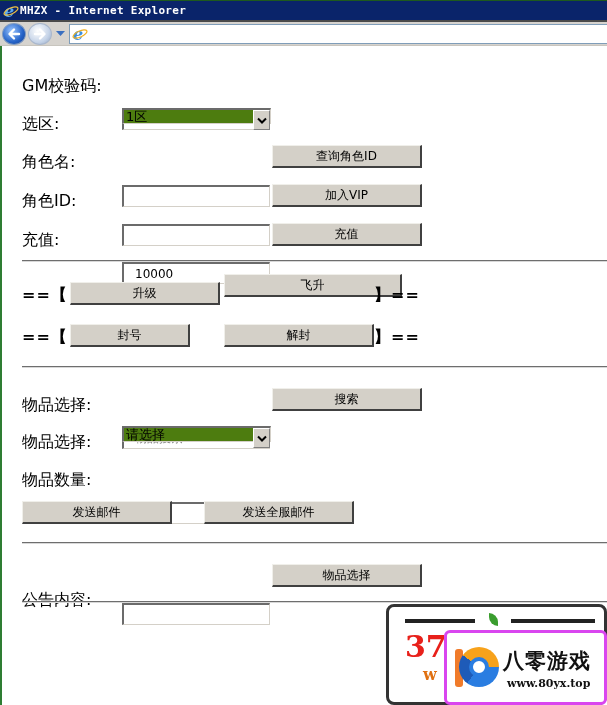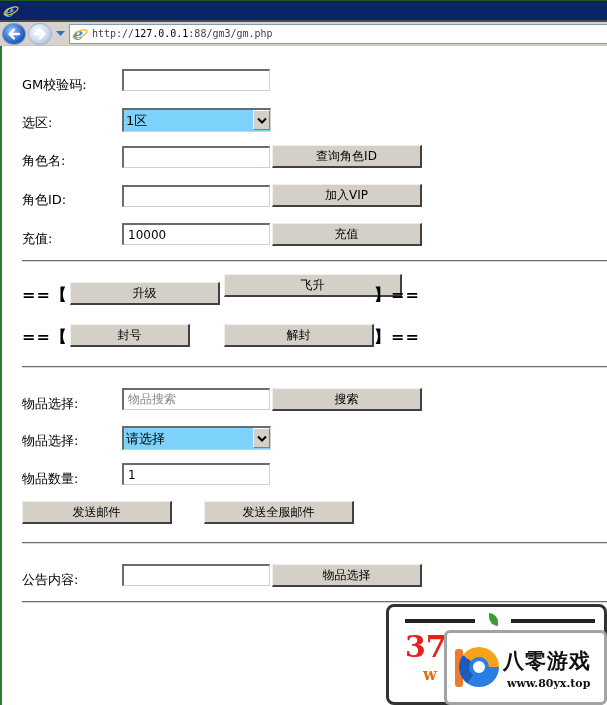--- a/index.html
+++ b/index.html
@@ -17,53 +17,54 @@
   .nav-back { background: radial-gradient(circle at 40% 35%, #9cc6ff, #2563c8 60%, #1a3f8a); border: 1px solid #7f9ac0; }
   .nav-fwd { background: radial-gradient(circle at 40% 35%, #ffffff, #c6d4e8 60%, #8fa4c4); border: 1px solid #a9b7cc; }
   .nav-btn svg { width: 14px; height: 14px; }
   .nav-dropdown { width: 10px; height: 10px; margin-left: 3px; display: flex; align-items: center; justify-content: center; }
   .addressbar { margin-left: 4px; height: 20px; flex: 1; background: #fff; border: 1px solid #7f9db9; border-right: none; display: flex; align-items: center; }
   .addressbar .ie-icon { width: 16px; height: 16px; margin-left: 2px; }
   .addressbar .url { font-family: "DejaVu Sans Mono", "Liberation Mono", monospace; font-size: 10px; color: #444; margin-left: 4px; white-space: nowrap; }
   .addressbar .url .host { color: #000; }
 
   .left-border { position: absolute; left: 0; top: 46px; width: 2px; height: 659px; background: #2e7d32; }
-  .label { position: absolute; left: 22px; font-size: 13px; }
-  .textbox { position: absolute; height: 22px; width: 148px; background: #fff; border-top: 2px solid #6b6b6b; border-left: 2px solid #6b6b6b; border-right: 1px solid #d4d0c8; border-bottom: 1px solid #d4d0c8; font-size: 12px; padding-left: 4px; display: flex; align-items: center; }
+  .label { position: absolute; left: 22px; font-size: 16px; }
+  .textbox { position: absolute; height: 22px; width: 148px; background: #fff; border-top: 2px solid #6b6b6b; border-left: 2px solid #6b6b6b; border-right: 1px solid #d4d0c8; border-bottom: 1px solid #d4d0c8; font-size: 12px; padding-left: 11px; display: flex; align-items: center; margin-top: 39px; }
   .textbox.placeholder { color: #888; }
-  .select { position: absolute; height: 24px; width: 149px; background: #7dd3fc; border-top: 2px solid #6b6b6b; border-left: 2px solid #6b6b6b; border-right: 1px solid #d4d0c8; border-bottom: 1px solid #d4d0c8; font-size: 13px; padding-left: 2px; display: flex; align-items: center; }
+  .select { position: absolute; height: 16px; width: 149px; background: #4d7c0f; border-top: 2px solid #6b6b6b; border-left: 2px solid #6b6b6b; border-right: 1px solid #d4d0c8; border-bottom: 1px solid #d4d0c8; font-size: 13px; padding-left: 2px; display: flex; align-items: center; }
   .select .arrow { position: absolute; right: 0; top: 0; width: 17px; height: 20px; background: #d4d0c8; border: 1px solid #808080; border-top-color: #fff; border-left-color: #fff; display: flex; align-items: center; justify-content: center; }
   .btn { position: absolute; height: 23px; background: #d4d0c8; border-top: 1px solid #f0efea; border-left: 1px solid #f0efea; border-right: 2px solid #404040; border-bottom: 2px solid #404040; font-size: 12px; display: flex; align-items: center; justify-content: center; cursor: pointer; }
 
   .hr { position: absolute; left: 22px; width: 585px; height: 2px; background: #6e6e6e; border-bottom: 1px solid #d8d8d8; }
 
   .deco { position: absolute; font-weight: bold; font-size: 16px; font-family: "DejaVu Sans", sans-serif; letter-spacing: 1px; }
 
   
   .wm-back { position: absolute; left: 386px; top: 604px; width: 221px; height: 101px; border: 3px solid #333; border-radius: 8px; background: #fff; }
   .wm-back .num { position: absolute; left: 16px; top: 22px; color: #e8201a; font-family: "DejaVu Serif", serif; font-weight: bold; font-size: 30px; }
   .wm-back .w { position: absolute; left: 34px; top: 58px; color: #e07010; font-family: "DejaVu Serif", serif; font-weight: bold; font-size: 16px; }
   .wm-back .bar1 { position: absolute; left: 16px; top: 12px; width: 70px; height: 4px; background: #222; }
   .wm-back .bar2 { position: absolute; left: 122px; top: 12px; width: 84px; height: 4px; background: #222; }
   .wm-back .leaf { position: absolute; left: 100px; top: 6px; width: 9px; height: 13px; background: #3a9d2e; border-radius: 0 9px 0 9px; }
-  .wm-front { position: absolute; left: 444px; top: 630px; width: 163px; height: 75px; border: 3px solid #a3a3a3; border-radius: 6px; background: #fff; }
+  .wm-front { position: absolute; left: 444px; top: 630px; width: 163px; height: 75px; border: 3px solid #d946ef; border-radius: 6px; background: #fff; }
   .wm-logo { position: absolute; left: 12px; top: 14px; width: 40px; height: 40px; border-radius: 50%; background: conic-gradient(#f7a21b 0 25%, #2a7de1 25% 60%, #1e5bb8 60% 85%, #f7a21b 85%); }
   .wm-logo .inner { position: absolute; left: 10px; top: 10px; width: 20px; height: 20px; border-radius: 50%; background: #fff; border: 4px solid #2a7de1; }
   .wm-orange { position: absolute; left: 8px; top: 16px; width: 8px; height: 38px; background: #f07b2a; border-radius: 3px; }
   .wm-title { position: absolute; left: 56px; top: 14px; font-size: 21px; font-weight: bold; color: #111; letter-spacing: 1px; }
   .wm-url { position: absolute; left: 60px; top: 44px; font-family: "DejaVu Serif", serif; font-weight: bold; font-size: 11px; color: #111; }
 </style>
 </head>
 <body>
 
 <div class="titlebar">
   <svg class="ie-icon" viewBox="0 0 16 16">
     <text x="1" y="14" font-size="16" font-weight="bold" fill="#5aa9f0" font-family="DejaVu Serif, serif" font-style="italic">e</text>
     <ellipse cx="8" cy="8" rx="7.5" ry="3" fill="none" stroke="#f0c040" stroke-width="1.2" transform="rotate(-25 8 8)"></ellipse>
   </svg>
+  <span class="title">MHZX - Internet Explorer</span>
 </div>
 
 <div class="toolbar">
   <div class="nav-btn nav-back">
     <svg viewBox="0 0 14 14">
         <path d="M12 7H3M7 2.5L2.5 7 7 11.5" stroke="#fff" stroke-width="2.4" fill="none" stroke-linecap="round" stroke-linejoin="round"></path>
       </svg>
   </div>
   <div class="nav-btn nav-fwd">
     <svg viewBox="0 0 14 14">
@@ -73,21 +74,20 @@
   <div class="nav-dropdown">
     <svg width="9" height="6" viewBox="0 0 9 6">
         <path d="M0 0h9L4.5 5z" fill="#3a6fc0"></path>
       </svg>
   </div>
   <div class="addressbar">
     <svg class="ie-icon" viewBox="0 0 16 16">
       <text x="1" y="14" font-size="16" font-weight="bold" fill="#3b8fe0" font-family="DejaVu Serif, serif" font-style="italic">e</text>
       <ellipse cx="8" cy="8" rx="7.5" ry="3" fill="none" stroke="#f0b020" stroke-width="1.2" transform="rotate(-25 8 8)"></ellipse>
     </svg>
-    <span class="url"><span>http://</span><span class="host">127.0.0.1</span><span>:88/gm3/gm.php</span></span>
   </div>
 </div>
 
 <div class="left-border"></div>
 
 <span class="label" style="top:76px">GM校验码:</span>
 <div class="textbox" style="left:122px;top:69px"></div>
 
 <span class="label" style="top:114px">选区:</span>
 <div class="select" style="left:122px;top:108px">
@@ -140,21 +140,21 @@
 </div>
 
 <span class="label" style="top:470px">物品数量:</span>
 <div class="textbox" style="left:122px;top:463px">1</div>
 
 <div class="btn" style="left:22px;top:501px;width:150px">发送邮件</div>
 <div class="btn" style="left:204px;top:501px;width:150px">发送全服邮件</div>
 
 <div class="hr" style="top:542px"></div>
 
-<span class="label" style="top:571px">公告内容:</span>
+<span class="label" style="top:590px">公告内容:</span>
 <div class="textbox" style="left:122px;top:564px"></div>
 <div class="btn" style="left:272px;top:564px;width:150px">物品选择</div>
 
 <div class="hr" style="top:601px"></div>
 
 <div class="wm-back">
   <div class="bar1"></div>
     <div class="leaf"></div>
     <div class="bar2"></div>
   <span class="num">37</span>

